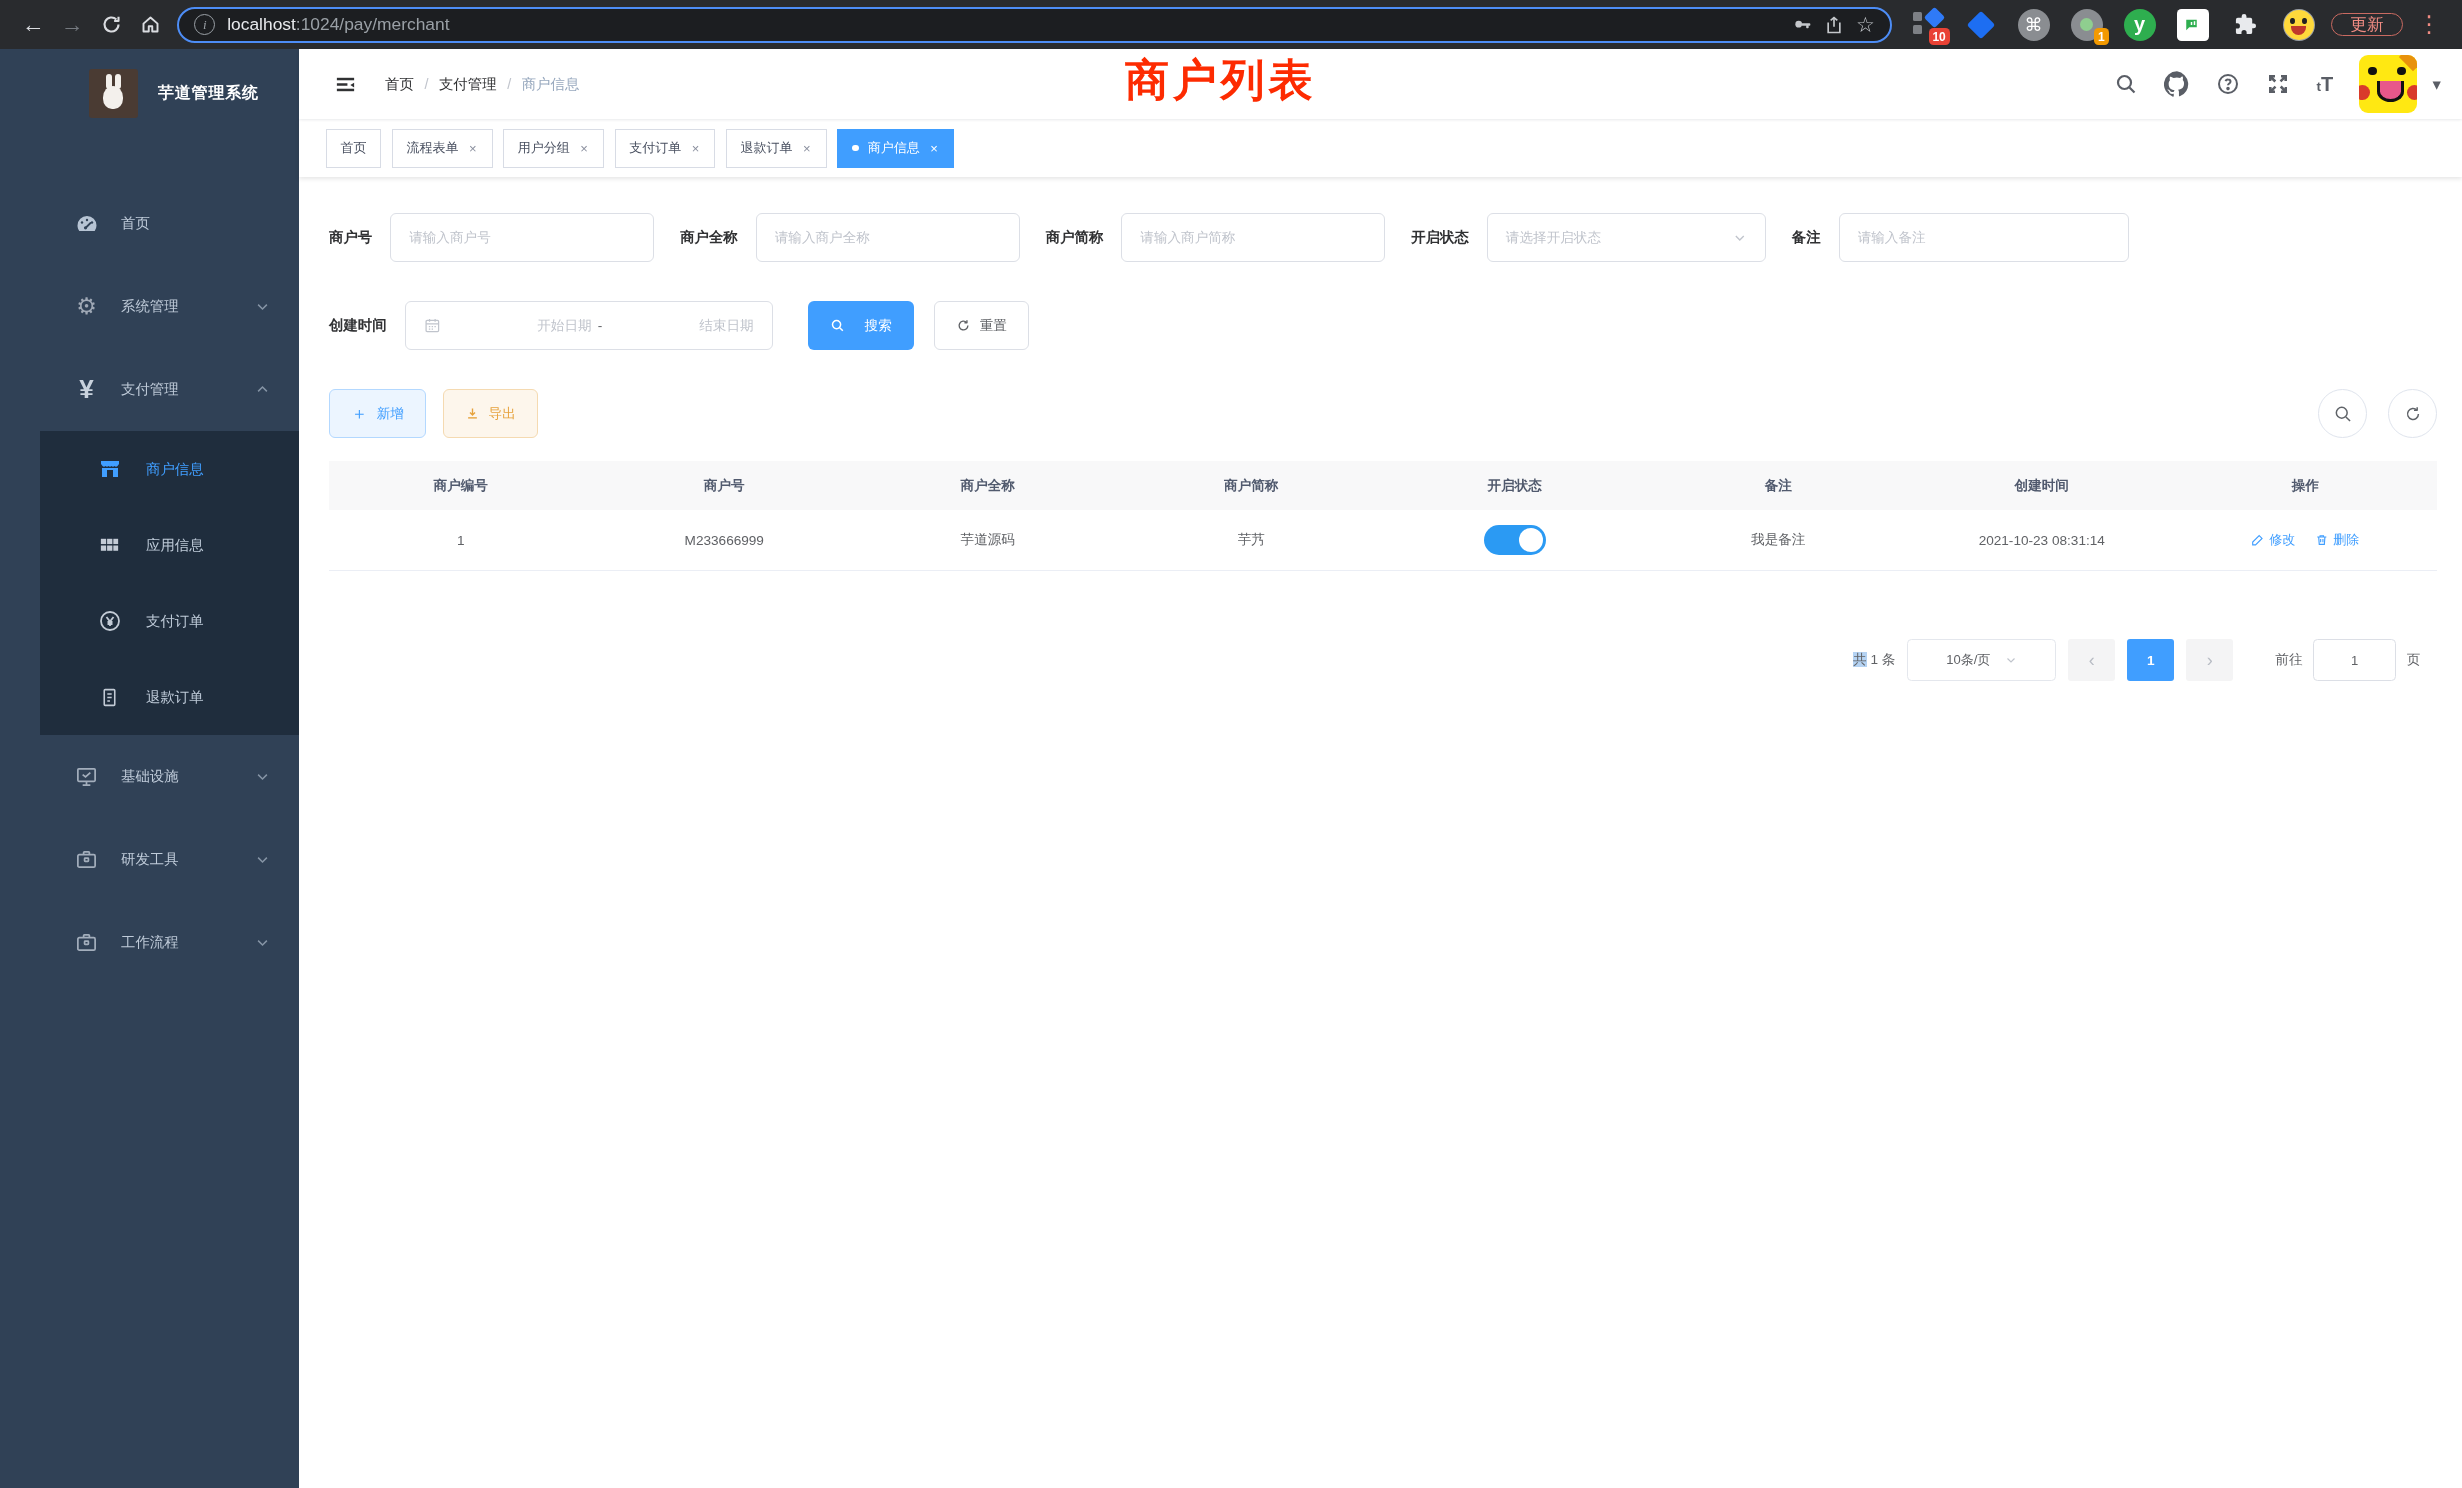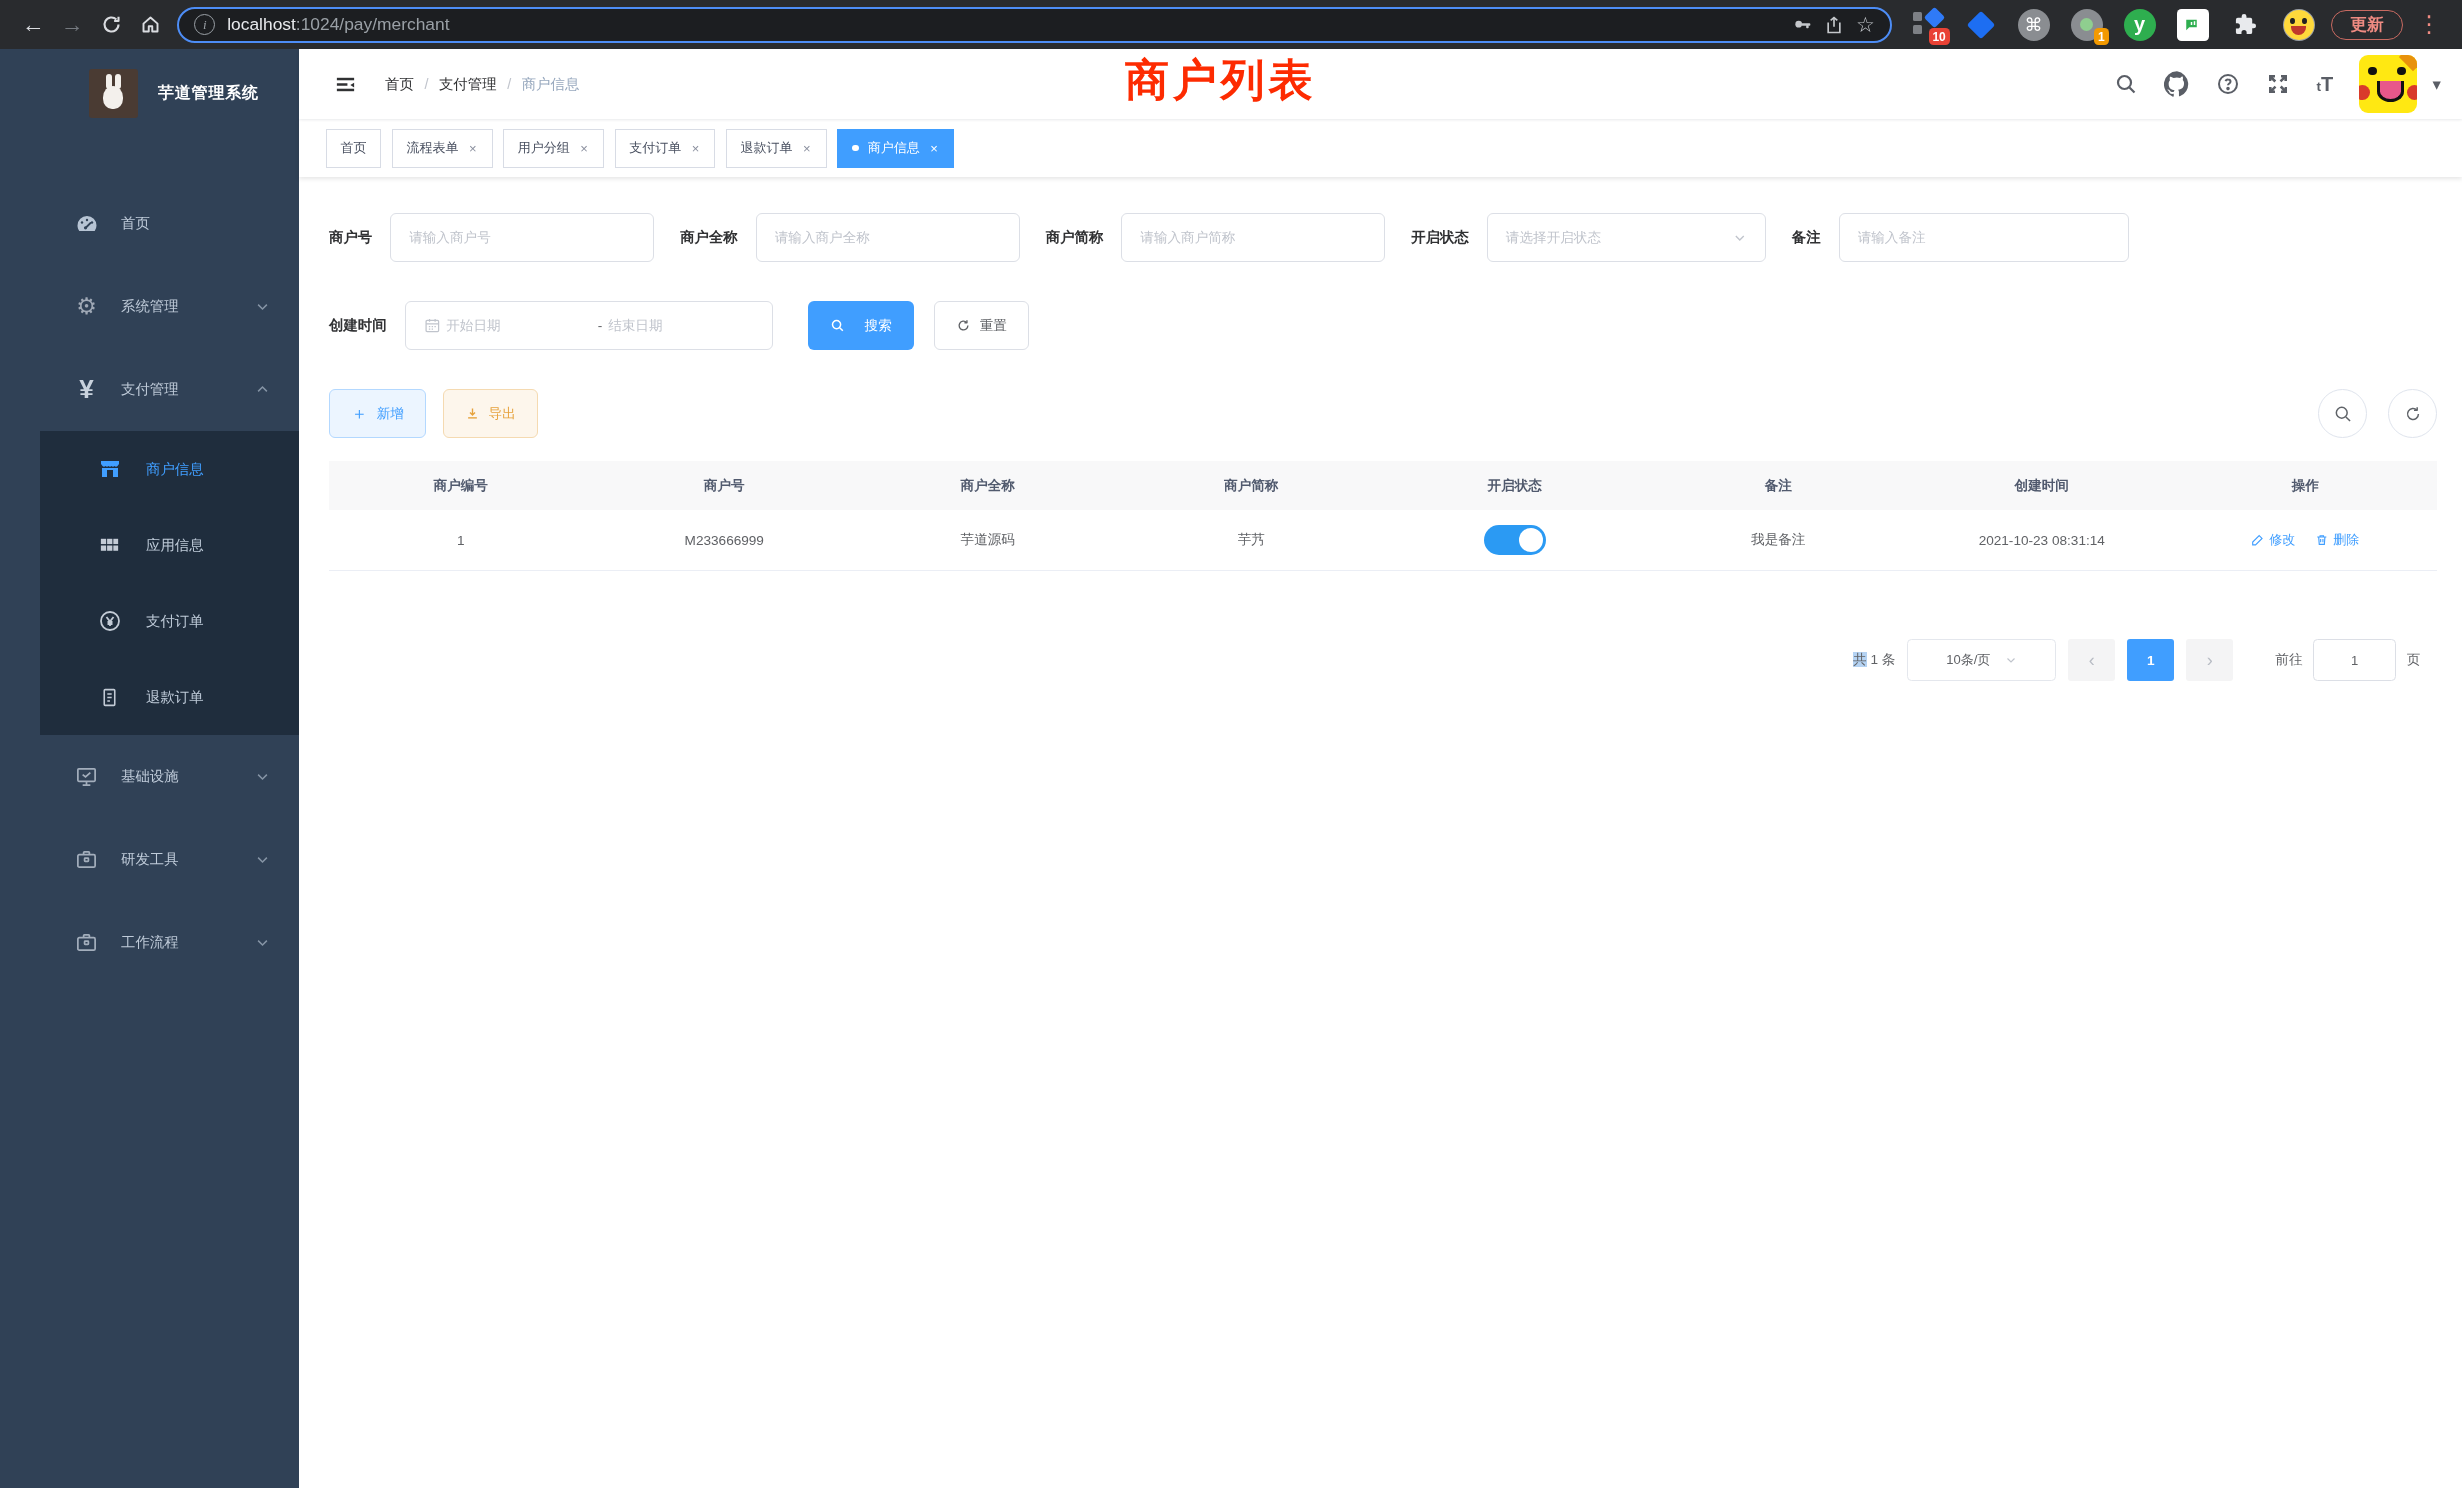--- a/index.html
+++ b/index.html
@@ -24,21 +24,21 @@
   .badge.orange { background:#f29900; }
   .sq { position:absolute; width:9px; height:9px; background:#7d8085; border-radius:1.5px; }
   .diamond { width:15px; height:15px; background:#2f7af7; transform:rotate(45deg); border-radius:2.3px; }
   .circle-ico { width:32px; height:32px; border-radius:50%; background:#8a8d91; color:#fff; display:flex; align-items:center; justify-content:center; font-size:18px; }
   .circle-ico.white { background:#fff; color:#1aad19; font-weight:700; font-size:20px; }
   .greendot { width:13.6px; height:13.6px; background:#8fce8f; border-radius:50%; }
   .chat-sq { width:32px; height:32px; background:#fff; border-radius:4.5px; display:flex; align-items:center; justify-content:center; }
   .emoji-face { width:30px; height:30px; background:#ffd93b; border-radius:50%; position:relative; }
   .emoji-face:before { content:""; position:absolute; left:6.8px; top:8.3px; width:4.5px; height:6px; background:#222; border-radius:50%; box-shadow:12px 0 0 #222; }
   .emoji-face:after { content:""; position:absolute; left:7.6px; top:16.7px; width:15px; height:9px; background:#c0392b; border-radius:0 0 9px 9px; }
-  .update-btn { height:30px; border:1.5px solid #c96a61; border-radius:18px; color:#f08b82; font-size:16.7px; padding:0 18px; display:flex; align-items:center; margin:0 7.6px; background:transparent;font-weight:bold; }
+  .update-btn { height:23px; border:1.5px solid #c96a61; border-radius:18px; color:#f08b82; font-size:16.7px; padding:0 18px; display:flex; align-items:center; margin:0 7.6px; background:transparent; }
   .menu-dots { color:#f08b82; font-size:23px; padding:0 7.6px; }
 
   
   .sidebar { position:absolute; top:49px; left:0; width:299px; bottom:0; background:#304156;padding-left:40px; }
   .logo-row { height:89px; display:flex; align-items:center; padding-left:49px; gap:20px; }
   .logo-img { width:49px; height:49px; border-radius:3px; background:#4a3b33; position:relative; overflow:hidden; flex:none; }
   .logo-img:before { content:""; position:absolute; left:14.4px; top:16.7px; width:20px; height:23px; background:#f3f0ec; border-radius:50% 50% 45% 45%; }
   .logo-img:after { content:""; position:absolute; left:16.7px; top:4.5px; width:6px; height:15px; background:#f3f0ec; border-radius:6px; box-shadow:9px 0 0 #f3f0ec; }
   .logo-title { color:#fff; font-size:16px; font-weight:700; letter-spacing:0.8px; }
   .menu-item { height:83px; display:flex; align-items:center; color:#bfcbd9; font-size:14.4px; position:relative; cursor:pointer; }
@@ -81,21 +81,21 @@
 
   
   .content { padding:36px 25px 0 30px; }
   .filter-row { display:flex; align-items:center; margin-bottom:39px; }
   .f-label { font-size:14.4px; font-weight:700; color:#303133; margin-right:18px; white-space:nowrap; }
   .f-input { height:49px; border:0.8px solid #dcdfe6; border-radius:6px; background:#fff; display:flex; align-items:center; padding:0 18px; font-size:13.6px; color:#c0c4cc; margin-right:26px; }
   .f-input input { border:none; outline:none; width:100%; font-size:13.6px; color:#606266; background:transparent; }
   .f-input input::placeholder { color:#c0c4cc; }
   .f-select { justify-content:space-between; }
   .date-input { width:368px; gap:6px; }
-  .date-input .d-ph { flex:1; text-align:left;font-family:Liberation Serif, serif; }
+  .date-input .d-ph { flex:1; text-align:right;font-family:Liberation Serif, serif; }
   .btn { height:49px; border-radius:6px; font-size:13.6px; display:flex; align-items:center; gap:9px; padding:0 21px; cursor:pointer; border:0.8px solid transparent; }
   .btn-search { background:#409eff; color:#fff; margin-left:9px;gap:20px; }
   .btn-reset { background:#fff; color:#606266; border-color:#dcdfe6; margin-left:20px; }
   .toolbar { display:flex; align-items:center; margin-top:1.5px; }
   .btn-add { background:#ecf5ff; border-color:#b3d8ff; color:#409eff; }
   .btn-export { background:#fdf6ec; border-color:#f5dab1; color:#e6a23c; margin-left:16.7px; }
   .plus-g { font-size:16.7px; }
   .mini-circle { width:49px; height:49px; border-radius:50%; border:0.8px solid #dfe4ed; display:flex; align-items:center; justify-content:center; background:#fff; cursor:pointer; }
   .mini-circle + .mini-circle { margin-left:21px; }
   .toolbar .spacer { flex:1; }

